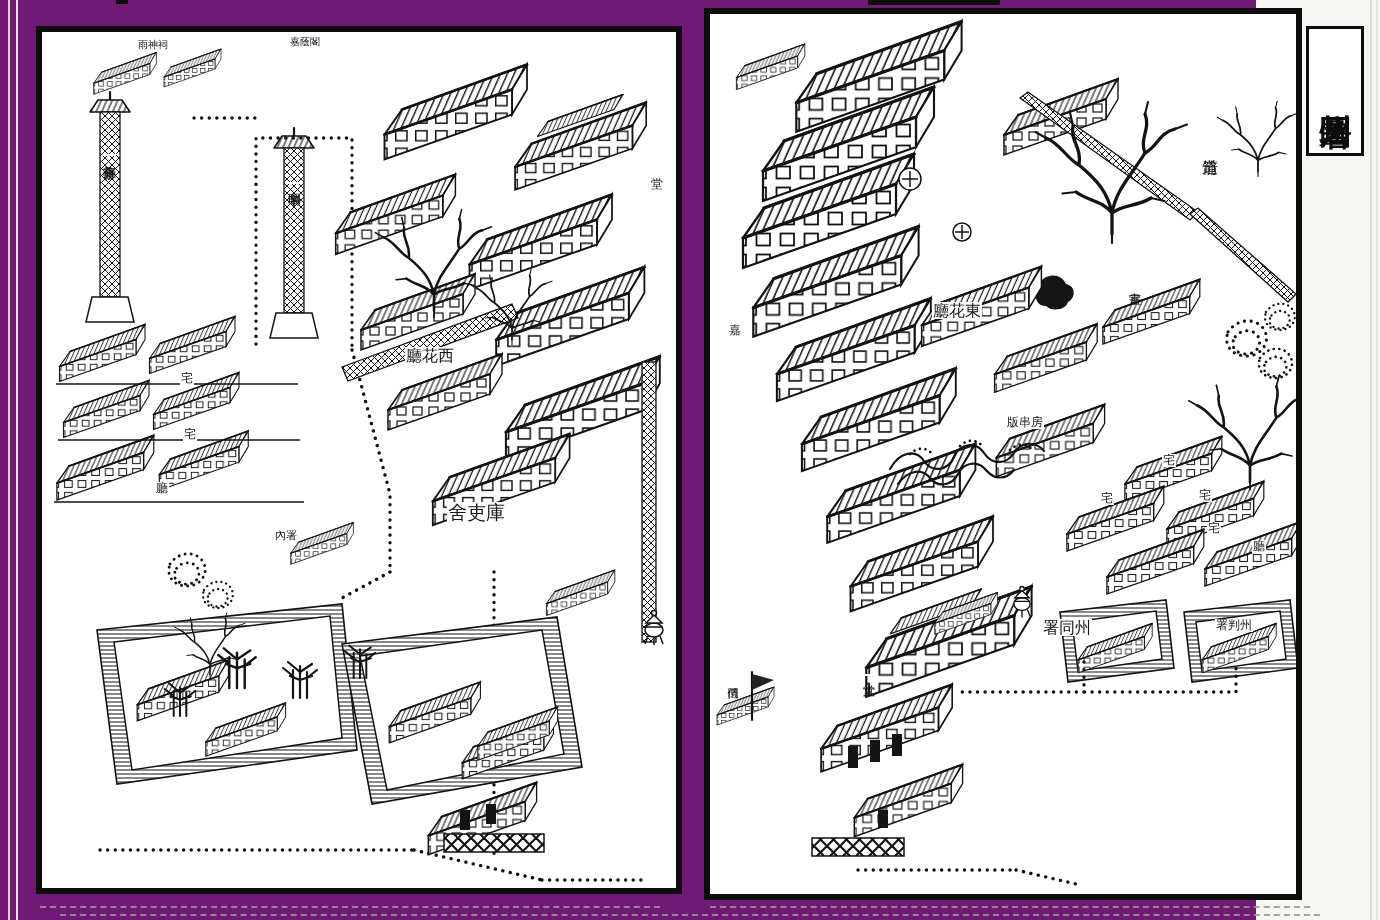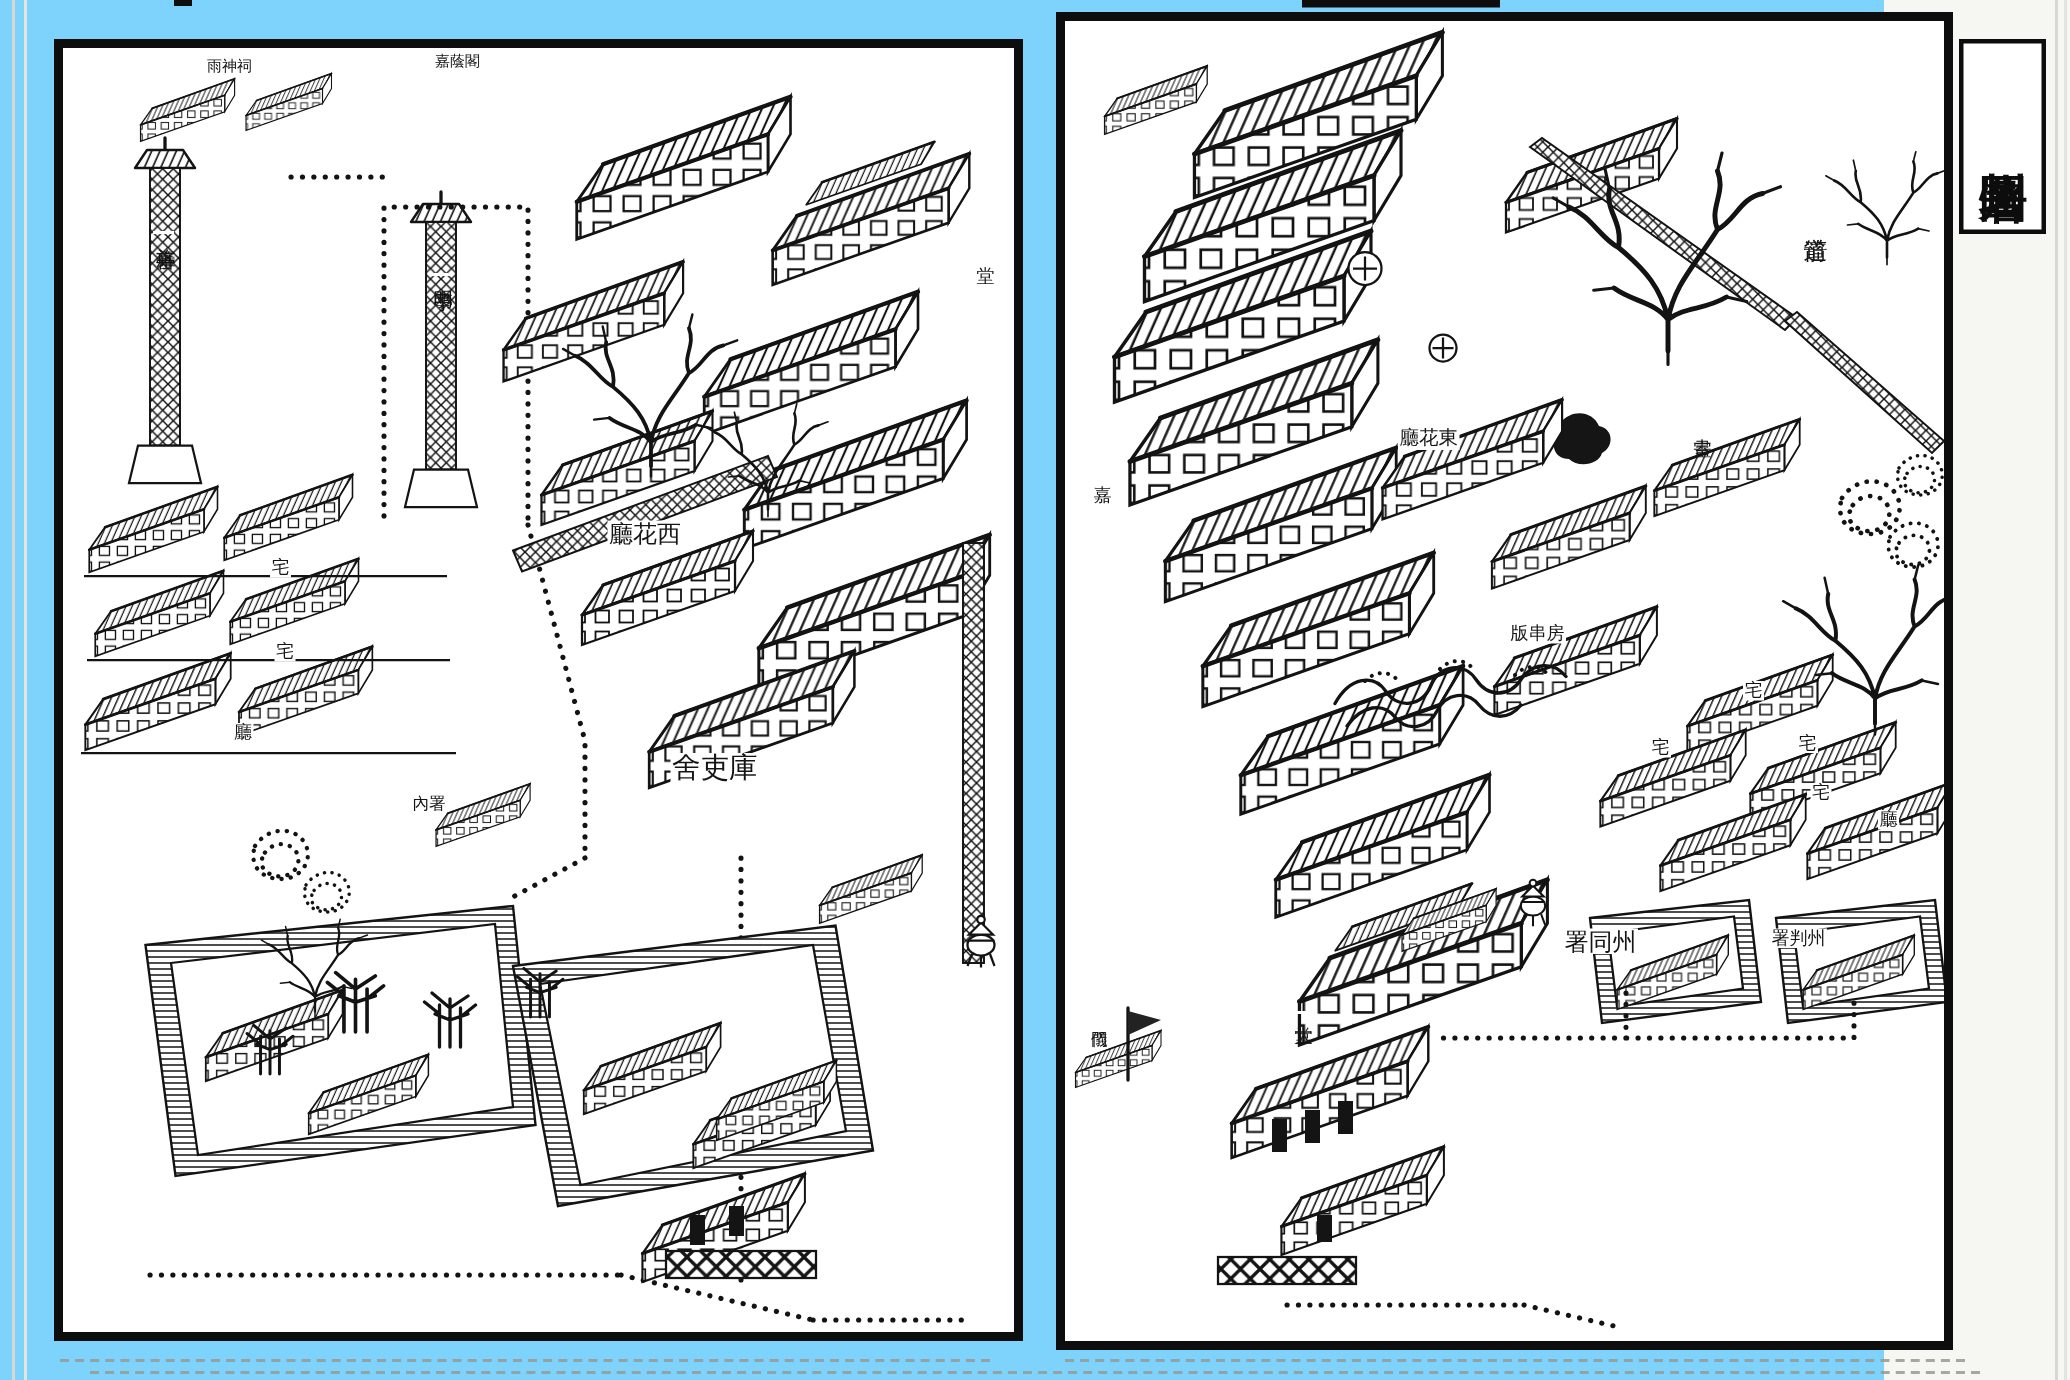--- a/index.html
+++ b/index.html
@@ -1,18 +1,18 @@
 <!DOCTYPE html>
 <html><head>
 <meta charset="utf-8">
 <style>
   *{margin:0;padding:0;box-sizing:border-box}
   html,body{width:1380px;height:920px;overflow:hidden;background:#f6f6f3;
     font-family:"DejaVu Serif", serif;}
-  .scan{position:relative;width:1256px;height:920px;background:#7dd3fc}
+  .scan{position:relative;width:1256px;height:920px;background:#701a75}
   .page{position:absolute;background:#ffffff;border:6px solid #0d0d0d;overflow:hidden}
   .page-left{left:36px;top:26px;width:646px;height:868px}
   .page-right{left:704px;top:8px;width:598px;height:892px}
   .page svg{position:absolute;left:0;top:0;width:100%;height:100%;z-index:1}
   .lbl{position:absolute;z-index:3;color:#141414;background:#ffffff;
        line-height:1.08;white-space:nowrap;padding:0 1px}
   .lbl.v{writing-mode:vertical-rl;text-orientation:upright;padding:1px 0}
   .cartouche{position:absolute;left:1306px;top:26px;width:58px;height:130px;
        border:3px solid #0d0d0d;background:#fff;display:flex;align-items:center;
        justify-content:center;z-index:4}
@@ -279,31 +279,31 @@
         <use href="#gnarl" transform="translate(402,112) scale(1.5)"></use>
         <use href="#gnarl" transform="translate(548,100) scale(0.8)"></use>
         <use href="#gnarl" transform="translate(540,382) scale(1.2)"></use>
         <use href="#spray" transform="translate(518,318) scale(1.2)"></use>
         <use href="#spray" transform="translate(550,344) scale(1)"></use>
         <use href="#spray" transform="translate(556,298) scale(0.9)"></use>
       </g>
     </svg>
 
     <span class="lbl v" style="left:492px;top:132px;font-size:16px">箭道</span>
-    <span class="lbl" style="left:222px;top:272px;font-size:13px">廳花東</span>
+    <span class="lbl" style="left:222px;top:288px;font-size:16px">廳花東</span>
     <span class="lbl v" style="left:418px;top:268px;font-size:12px">書室</span>
     <span class="lbl" style="left:18px;top:310px;font-size:12px">嘉</span>
     <span class="lbl" style="left:296px;top:402px;font-size:12px">版串房</span>
     <span class="lbl" style="left:452px;top:440px;font-size:12px">宅</span>
     <span class="lbl" style="left:390px;top:478px;font-size:12px">宅</span>
     <span class="lbl" style="left:488px;top:475px;font-size:12px">宅</span>
     <span class="lbl" style="left:497px;top:508px;font-size:12px">宅</span>
     <span class="lbl" style="left:542px;top:526px;font-size:12px">廳</span>
     <span class="lbl" style="left:332px;top:605px;font-size:16px">署同州</span>
-    <span class="lbl" style="left:470px;top:605px;font-size:12px">署判州</span>
+    <span class="lbl" style="left:505px;top:605px;font-size:12px">署判州</span>
     <span class="lbl v" style="left:152px;top:660px;font-size:12px">大堂</span>
     <span class="lbl v" style="left:16px;top:664px;font-size:11px">儀門</span>
   </div>
 
   <div class="cartouche">
     <span>州署圖</span>
   </div>
 
 </div>
 

